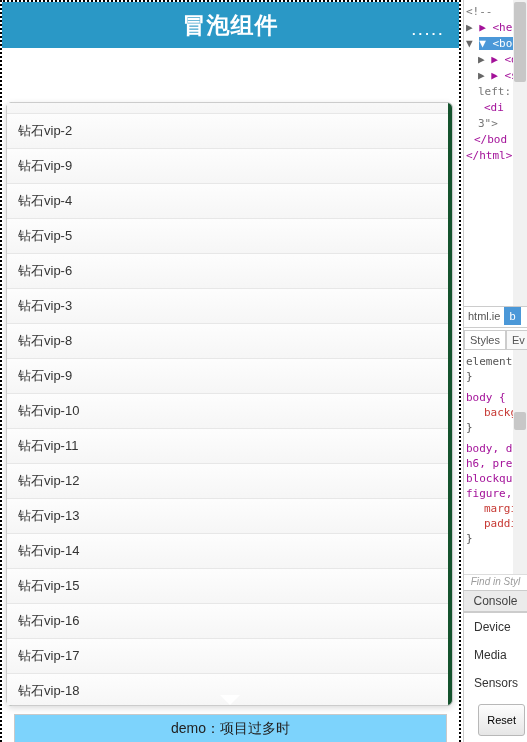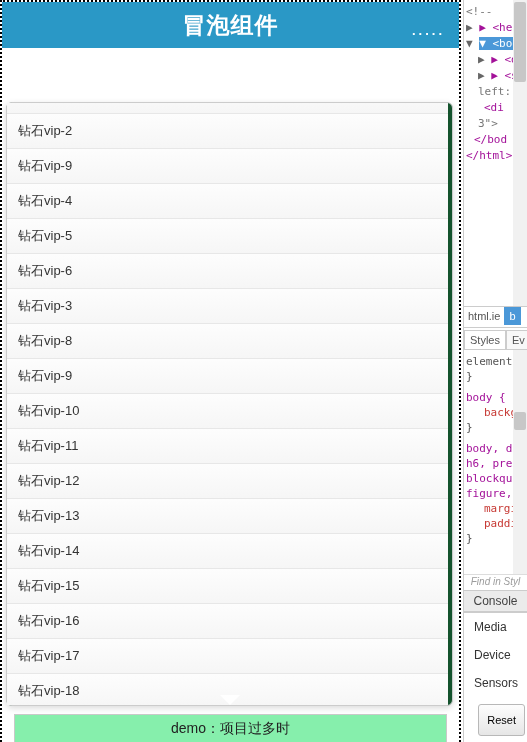--- a/index.html
+++ b/index.html
@@ -77,21 +77,21 @@
   font-size: 13px;
   cursor: pointer;
 }
 .pop-row:first-child {
   margin-top: -24px;
 }
 .demo-btn {
   position: absolute;
   left: 12px; right: 12px; bottom: 0;
   height: 28px;
-  background: #86efac;
+  background: #7dd3fc;
   color: #222;
   display: flex;
   align-items: center;
   justify-content: center;
   font-size: 14px;
   border: 1px solid #c9c9c9;
   border-bottom: none;
 }
 
 .devpane {
@@ -302,18 +302,18 @@
   </div>
   <div class="styles-scroll">
       <div class="styles-thumb"></div>
     </div>
 
   <div class="find-row">Find in Styl</div>
 
   <div class="console-bar">Console</div>
 
   <div class="emul">
+    <div class="emul-item">Device</div>
     <div class="emul-item">Media</div>
-    <div class="emul-item">Device</div>
     <div class="emul-item">Sensors</div>
     <div class="emul-reset">Reset</div>
   </div>
 </div>
 
 </body></html>

